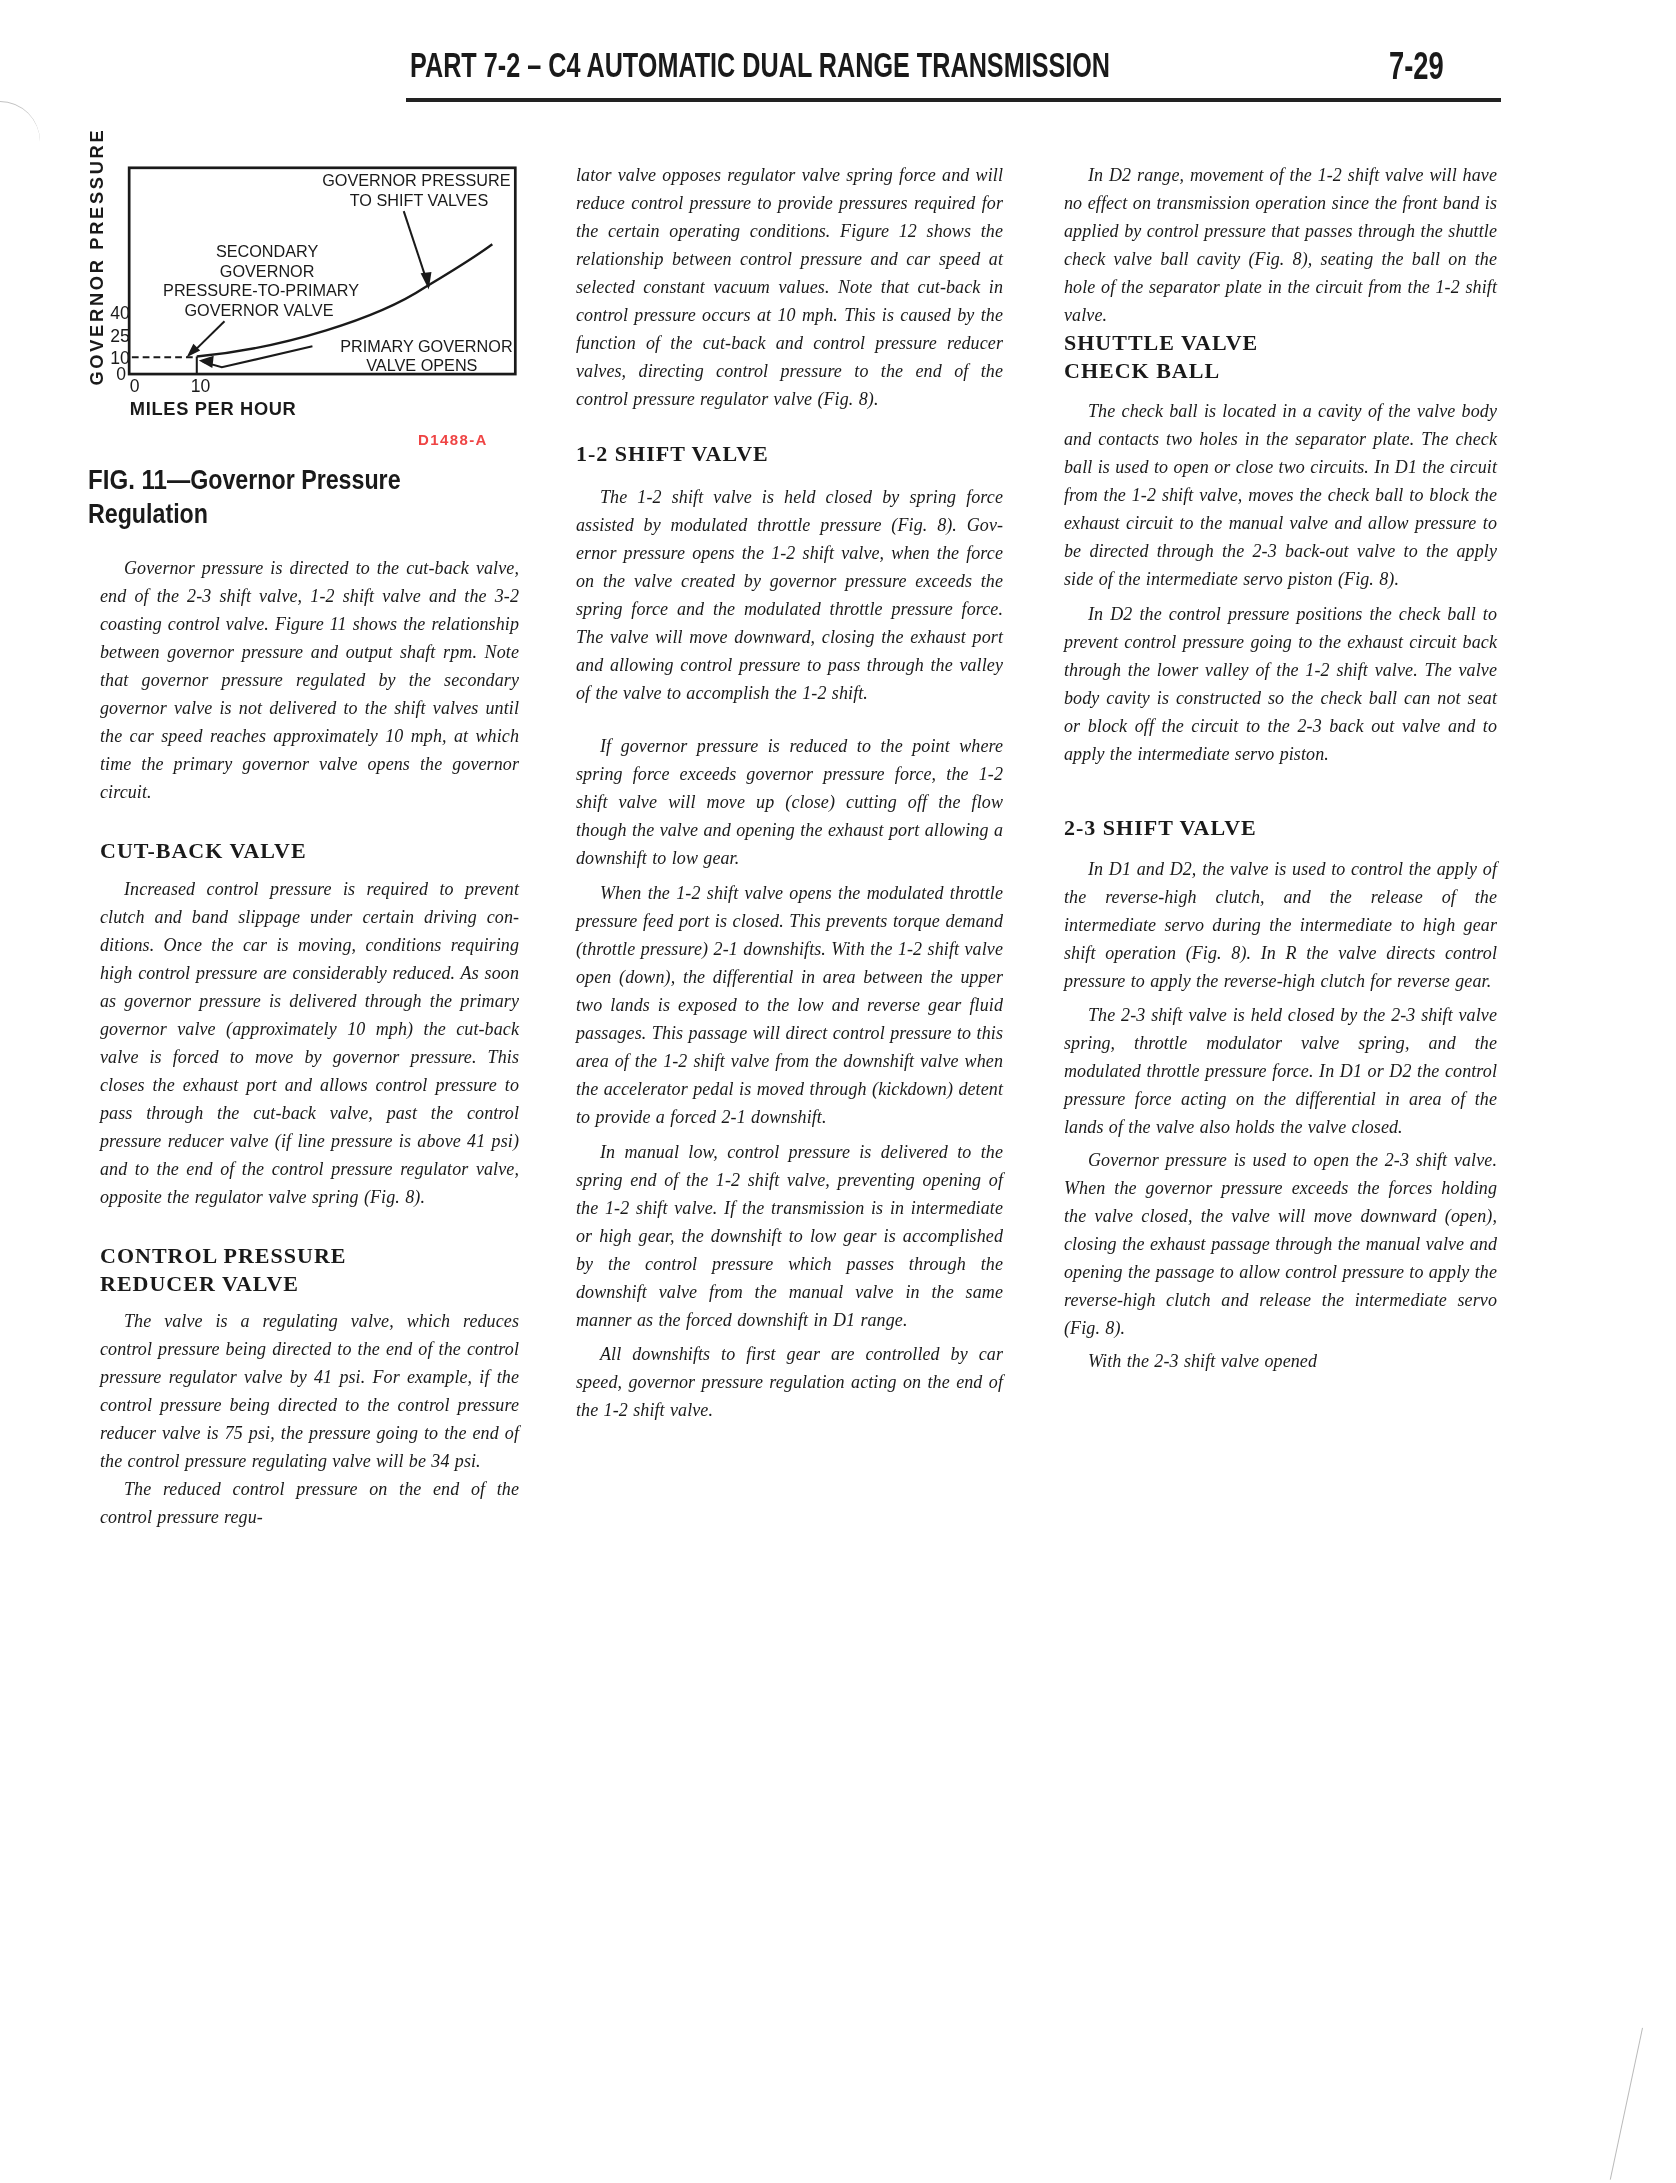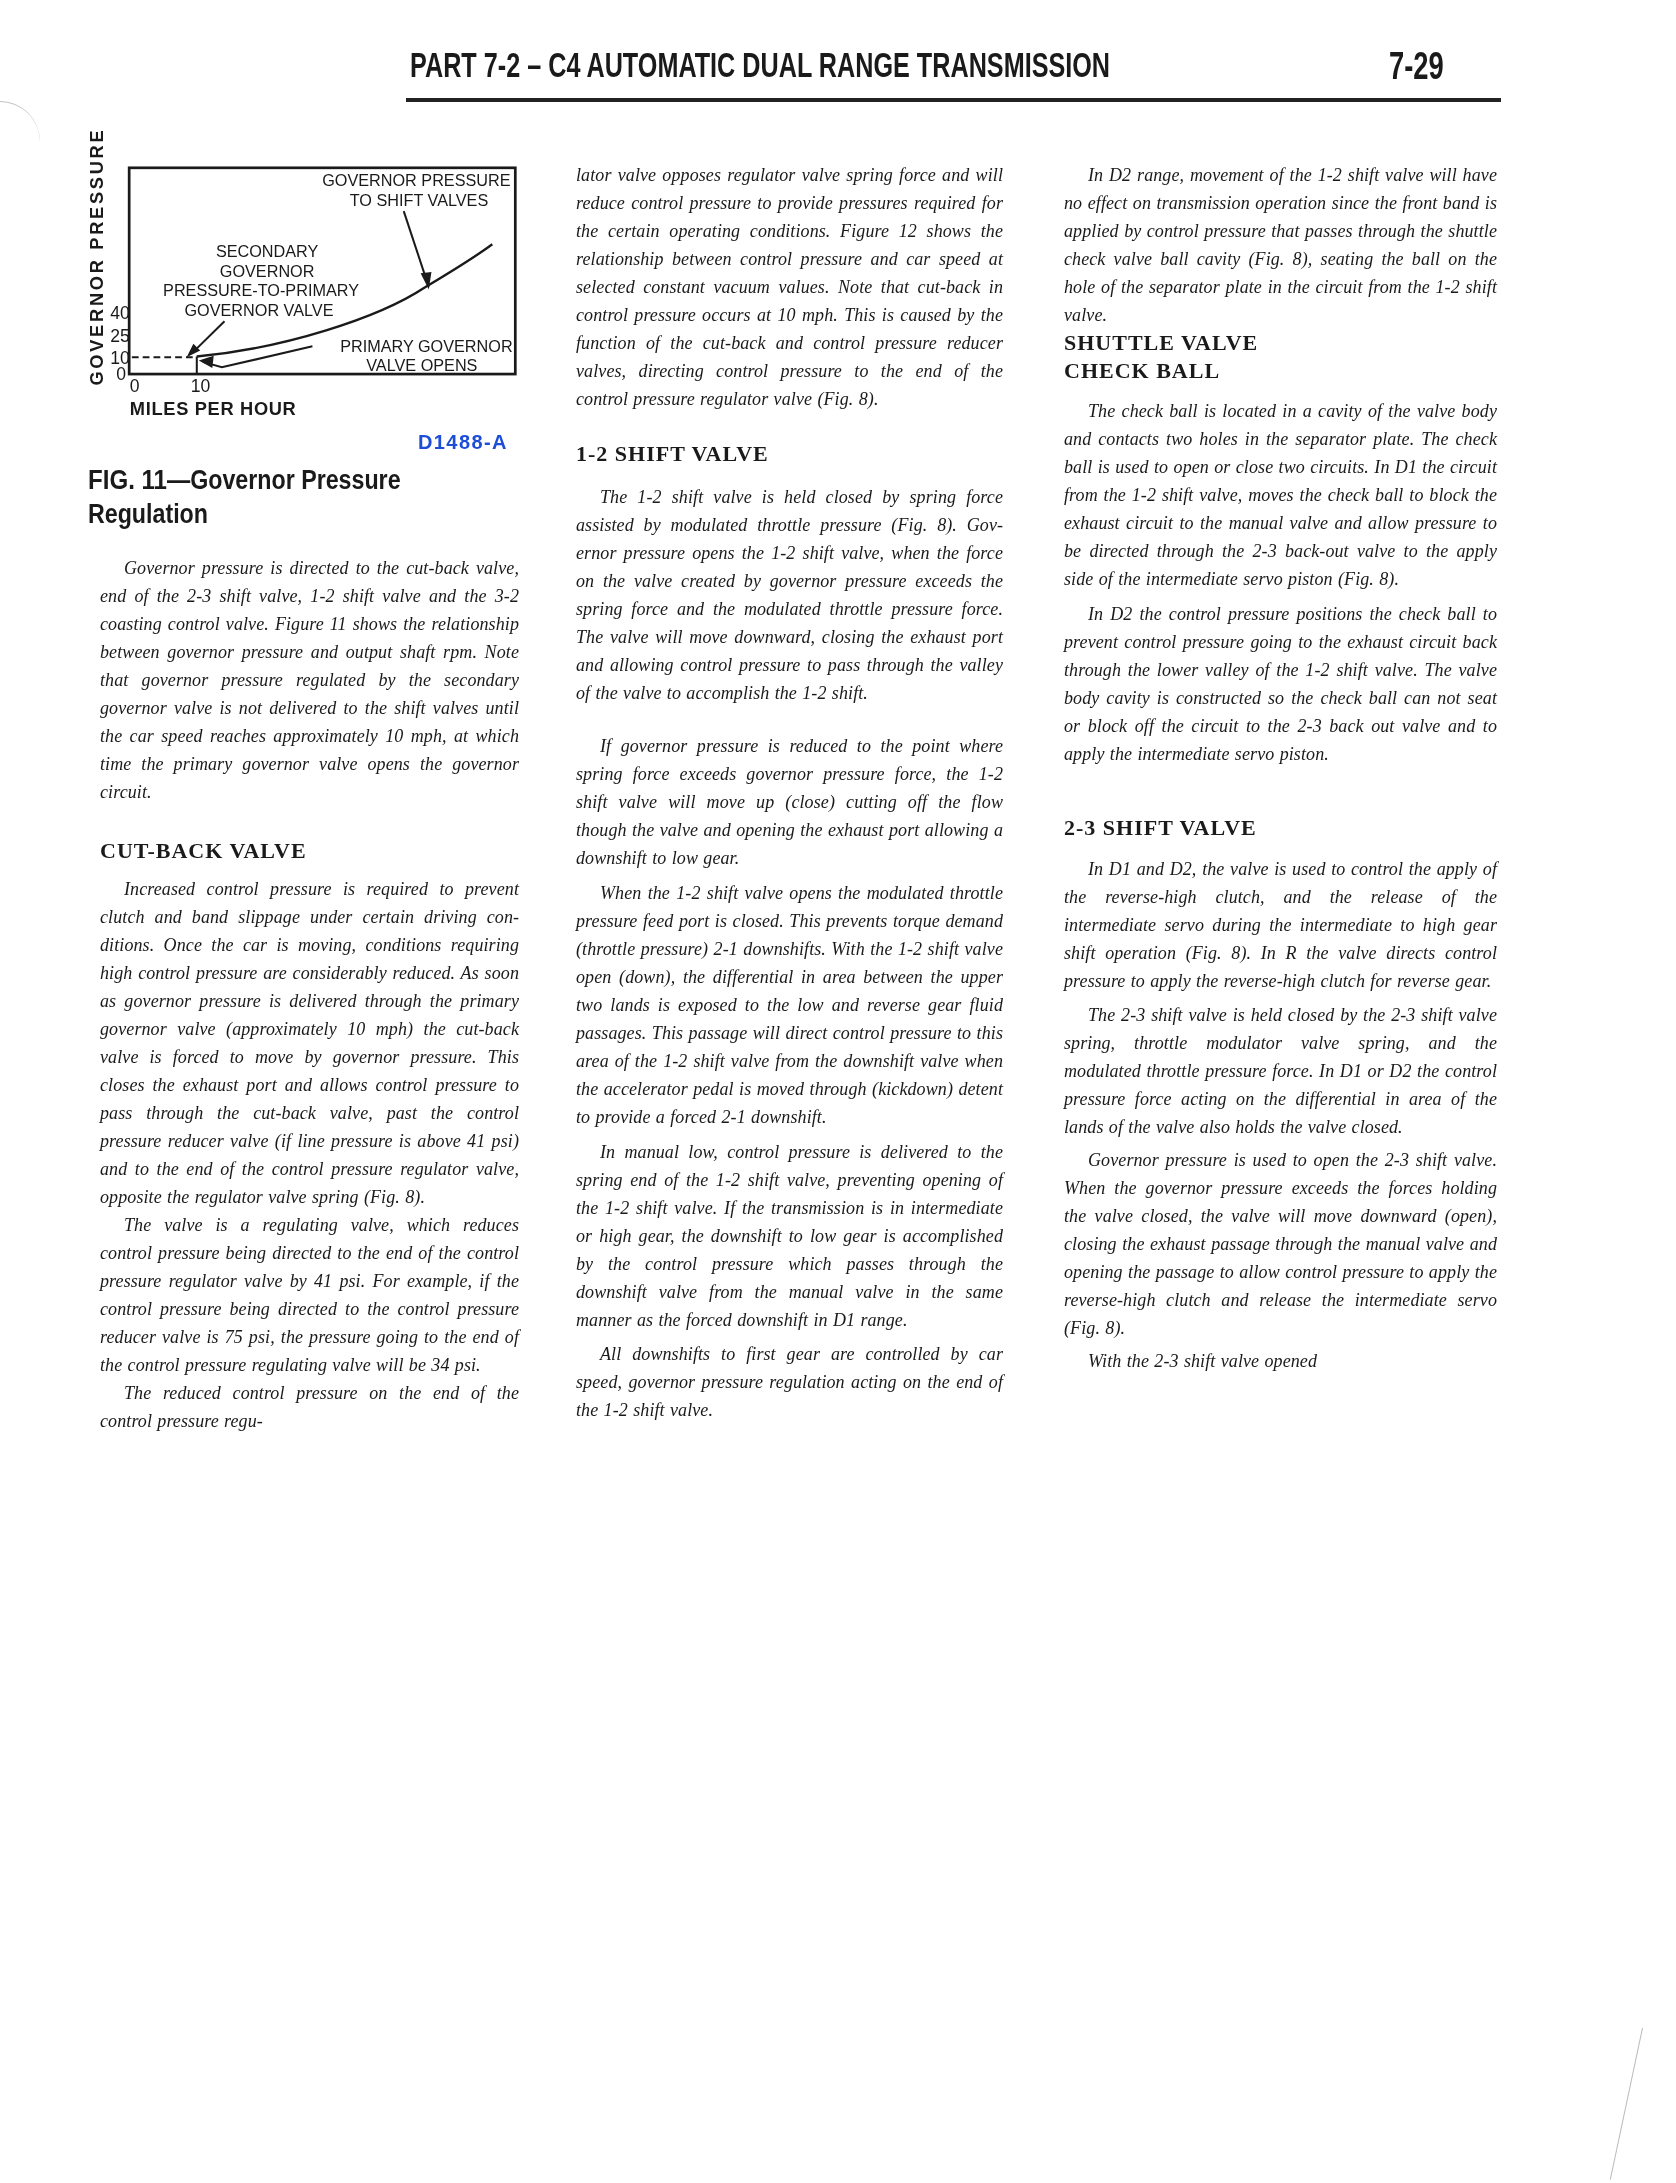--- a/index.html
+++ b/index.html
@@ -48,21 +48,21 @@
   .section-heading {
     font-family: "Liberation Serif", "DejaVu Serif", serif;
     font-size: 22px; font-weight: bold; letter-spacing: 1px; line-height: 28px; margin: 0;
   }
 
   
   .figure { position: absolute; left: 0; top: 0; width: 541px; height: 527px; }
   .fig-id {
     position: absolute; left: 418px; top: 431px;
     font-family: "Liberation Sans", "DejaVu Sans", sans-serif;
-    font-size: 20px; font-weight: bold; letter-spacing: 1.4px; color: #1d4ed8;
+    font-size: 15px; font-weight: bold; letter-spacing: 1.4px; color: #ef4444;
   }
   .fig-caption {
     position: absolute; left: 88px; top: 463px; width: 406px;
     font-family: "Liberation Sans", "DejaVu Sans", sans-serif;
     font-size: 27px; line-height: 34px; font-weight: bold; color: #1a1a1a;
     transform: scaleX(0.86); transform-origin: left top;
   }
   .fig-caption .fig-num { font-weight: 900; font-size: 28px; }
   svg text { font-family: "Liberation Sans", "DejaVu Sans", sans-serif; fill: #1a1a1a; }
 </style>
@@ -124,20 +124,24 @@
   <div class="fig-id">D1488-A</div>
   <div class="fig-caption">
     <span class="fig-num">FIG. 11</span><span>—Governor Pressure Regulation</span>
   </div>
 </div>
 
 <div class="column col-left" style="top:554px;">
   <p class="body-text indent">Governor pressure is directed to the cut-back valve, end of the 2-3 shift valve, 1-2 shift valve and the 3-2 coasting control valve. Figure 11 shows the relationship between gov­ernor pressure and output shaft rpm. Note that governor pressure regu­lated by the secondary governor valve is not delivered to the shift valves until the car speed reaches approximately 10 mph, at which time the primary governor valve opens the governor circuit.</p>
   <h3 class="section-heading" style="margin-top:31px;margin-bottom:9.5px;">CUT-BACK VALVE</h3>
   <p class="body-text indent">Increased control pressure is re­quired to prevent clutch and band slippage under certain driving con­ditions. Once the car is moving, con­ditions requiring high control pres­sure are considerably reduced. As soon as governor pressure is deliv­ered through the primary governor valve (approximately 10 mph) the cut-back valve is forced to move by governor pressure. This closes the exhaust port and allows control pres­sure to pass through the cut-back valve, past the control pressure re­ducer valve (if line pressure is above 41 psi) and to the end of the control pressure regulator valve, opposite the regulator valve spring (Fig. 8).</p>
+  <h3 class="section-heading" style="margin-top:31px;margin-bottom:9.5px;">
+    <span>CONTROL PRESSURE</span><br>
+    <span>REDUCER VALVE</span>
+  </h3>
   <p class="body-text indent">The valve is a regulating valve, which reduces control pressure being directed to the end of the control pressure regulator valve by 41 psi. For example, if the control pressure being directed to the control pressure reducer valve is 75 psi, the pressure going to the end of the control pres­sure regulating valve will be 34 psi.</p>
   <p class="body-text indent">The reduced control pressure on the end of the control pressure regu-</p>
 </div>
 
 <div class="column col-mid" style="top:161px;">
   <p class="body-text">lator valve opposes regulator valve spring force and will reduce control pressure to provide pressures re­quired for the certain operating con­ditions. Figure 12 shows the relation­ship between control pressure and car speed at selected constant vac­uum values. Note that cut-back in control pressure occurs at 10 mph. This is caused by the function of the cut-back and control pressure reduc­er valves, directing control pressure to the end of the control pressure regulator valve (Fig. 8).</p>
   <h3 class="section-heading" style="margin-top:27px;margin-bottom:15px;">1-2 SHIFT VALVE</h3>
   <p class="body-text indent">The 1-2 shift valve is held closed by spring force assisted by modu­lated throttle pressure (Fig. 8). Gov­ernor pressure opens the 1-2 shift valve, when the force on the valve created by governor pressure exceeds the spring force and the modulated throttle pressure force. The valve will move downward, closing the exhaust port and allowing control pressure to pass through the valley of the valve to accomplish the 1-2 shift.</p>
   <p class="body-text indent" style="margin-top:25px;">If governor pressure is reduced to the point where spring force exceeds governor pressure force, the 1-2 shift valve will move up (close) cut­ting off the flow though the valve and opening the exhaust port allow­ing a downshift to low gear.</p>
   <p class="body-text indent" style="margin-top:6.8px;">When the 1-2 shift valve opens the modulated throttle pressure feed port is closed. This prevents torque demand (throttle pressure) 2-1 down­shifts. With the 1-2 shift valve open (down), the differential in area be­tween the upper two lands is exposed to the low and reverse gear fluid passages. This passage will direct control pressure to this area of the 1-2 shift valve from the downshift valve when the accelerator pedal is moved through (kickdown) detent to provide a forced 2-1 downshift.</p>

